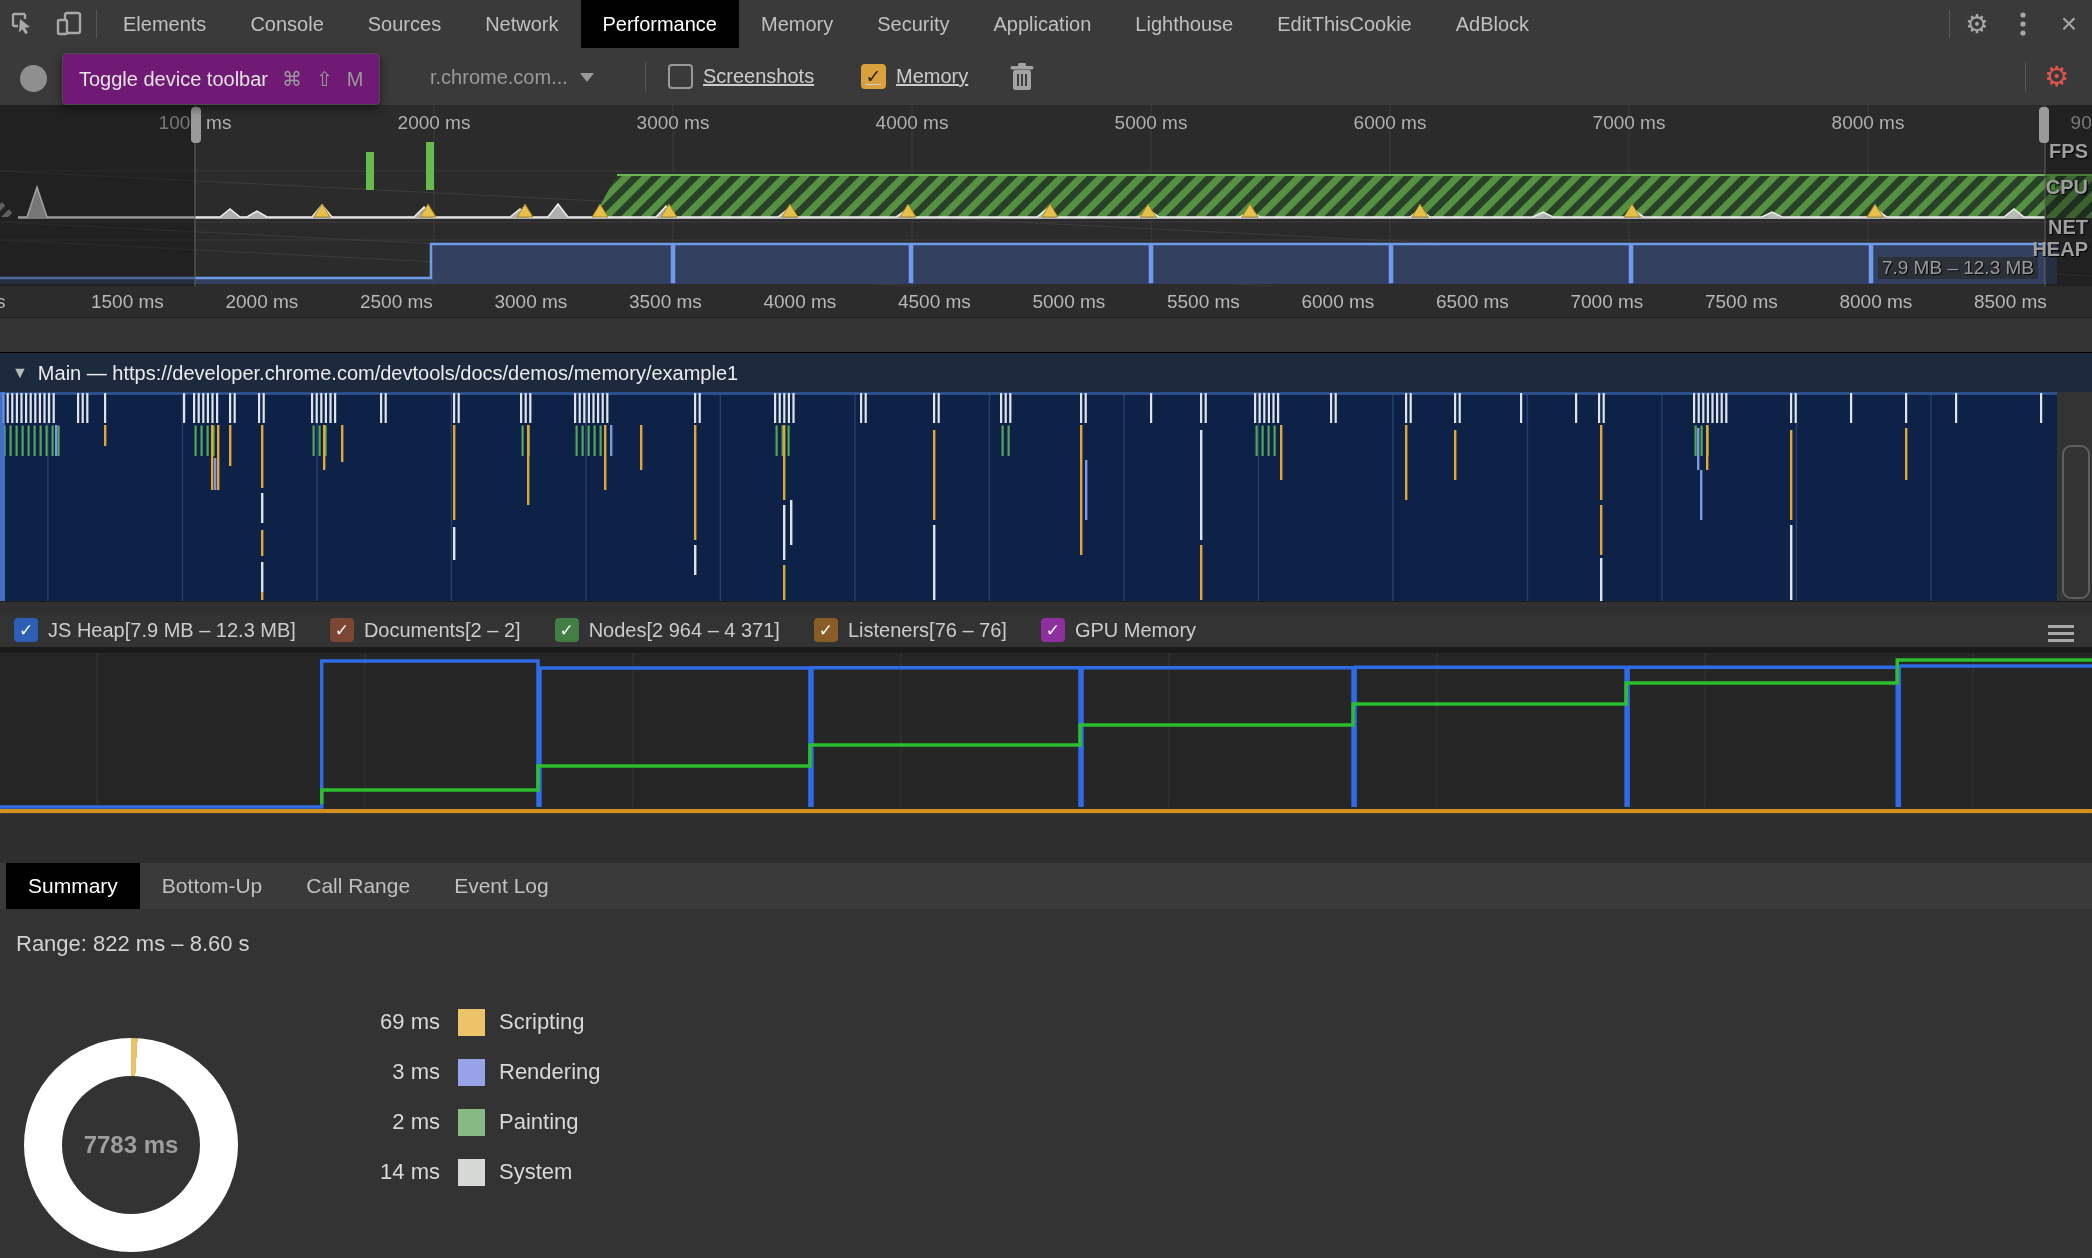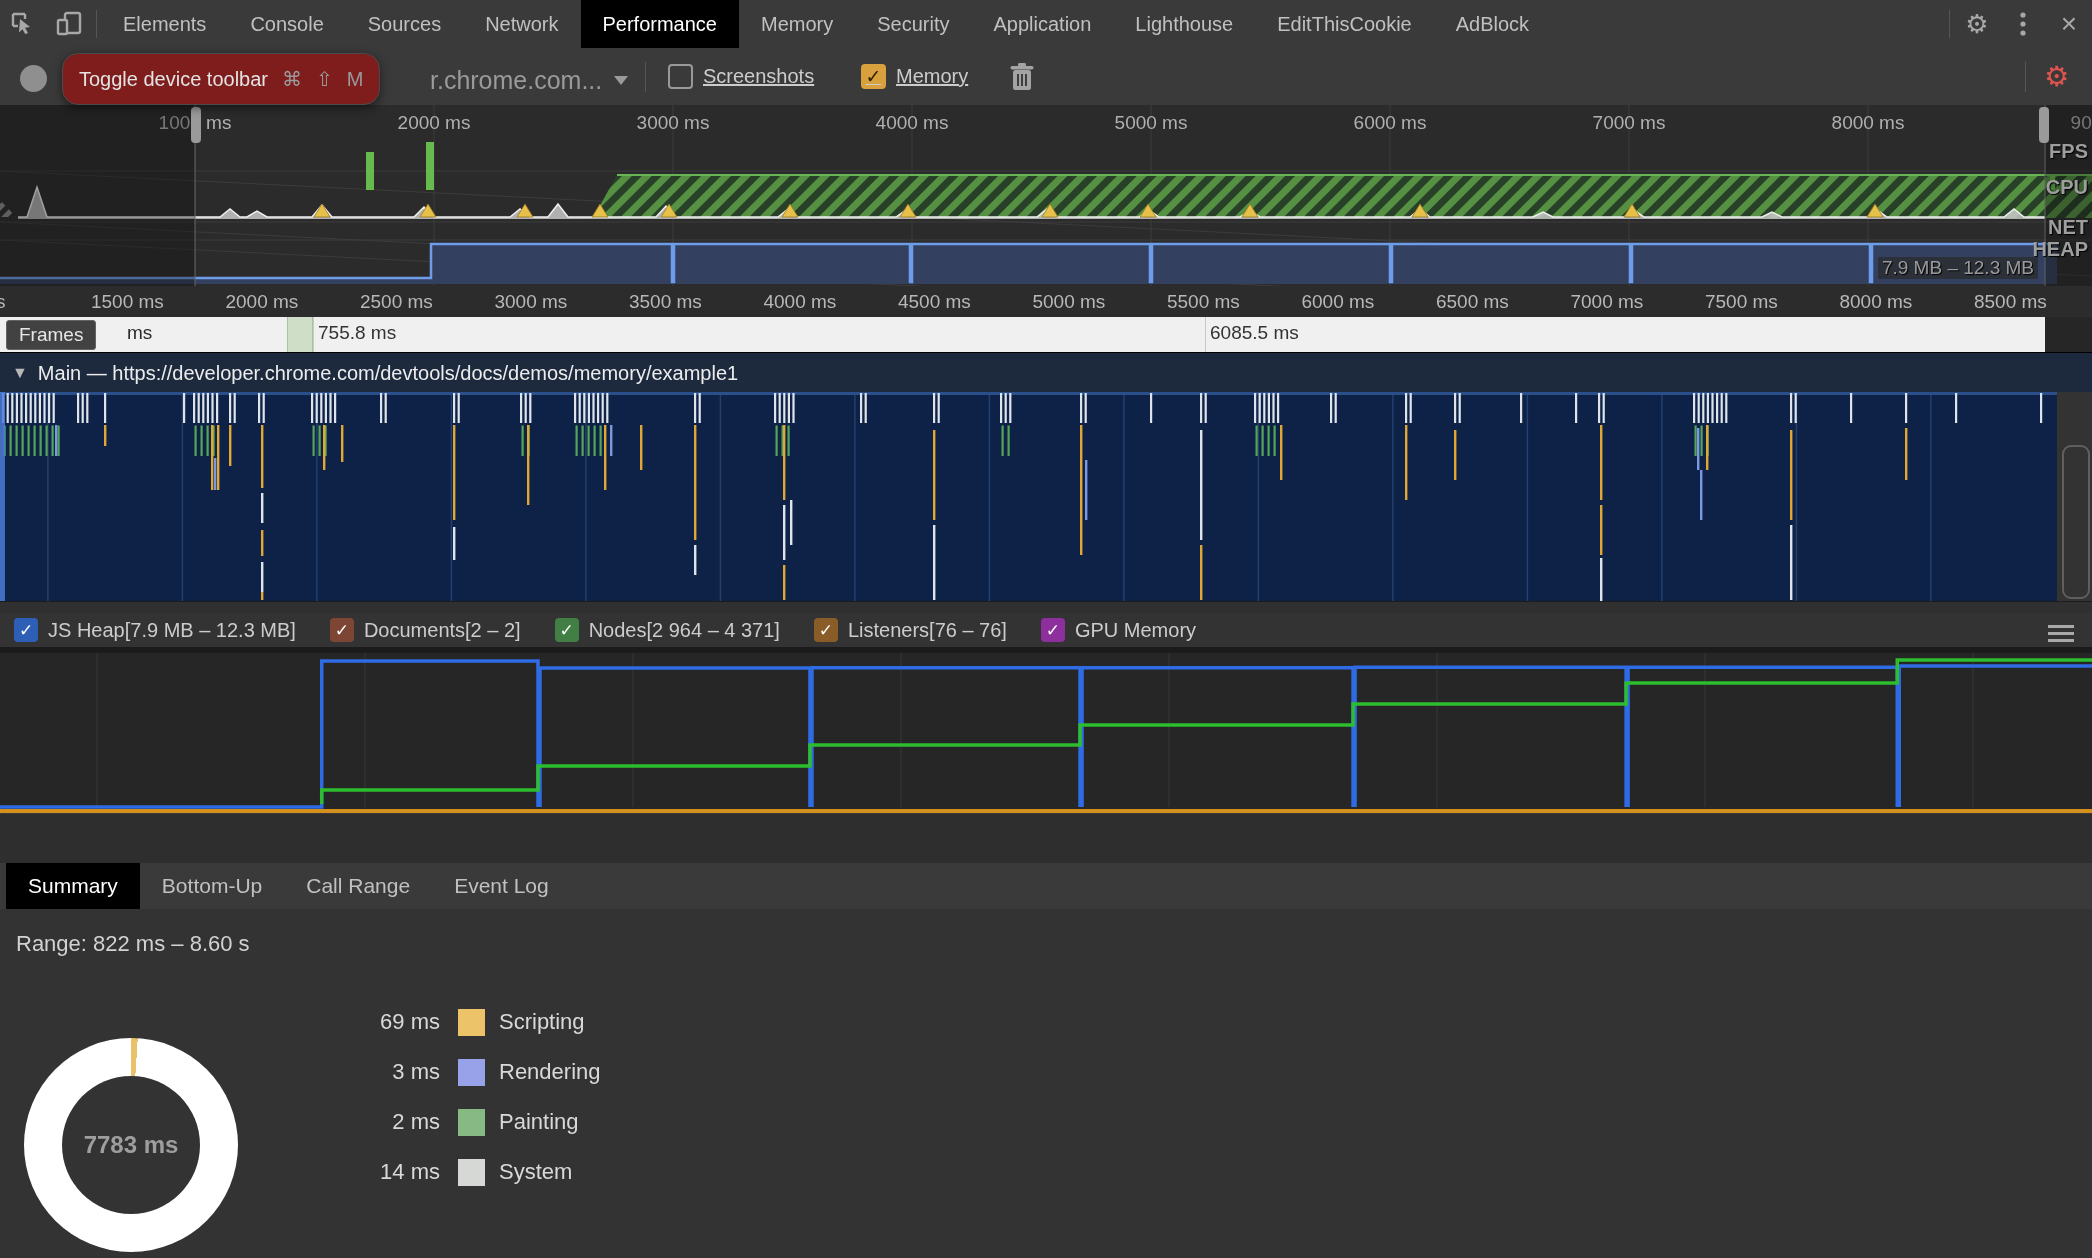--- a/index.html
+++ b/index.html
@@ -9,28 +9,28 @@
   
   #tabbar{left:0;top:0;width:2092px;height:48px;background:#3a3a3a;display:flex;align-items:stretch;border-bottom:1px solid #2a2a2a;}
   .tb-icon{width:46px;display:flex;align-items:center;justify-content:center;color:#a8a8a8;cursor:pointer;}
   .tb-sep{width:1px;background:#555;margin:10px 4px;}
   .tab{display:flex;align-items:center;padding:0 22px;font-size:20px;color:#c0c0c0;cursor:pointer;}
   .tab.active{background:#000;color:#fff;}
   #tabbar-right{margin-left:auto;display:flex;align-items:stretch;}
   
   #toolbar{left:0;top:48px;width:2092px;height:57px;background:#3a3a3a;border-bottom:1px solid #2a2a2a;}
   #record-btn{left:20px;top:65px;width:27px;height:27px;border-radius:50%;background:#8f8f8f;cursor:pointer;}
-  #url-select{left:430px;top:66px;font-size:25px;color:#9a9a9a;cursor:pointer;display:flex;align-items:center;gap:12px;}
+  #url-select{left:430px;top:66px;font-size:20px;color:#9a9a9a;cursor:pointer;display:flex;align-items:center;gap:12px;}
   .caret{width:0;height:0;border-left:7px solid transparent;border-right:7px solid transparent;border-top:9px solid #9a9a9a;}
   .vsep{width:1px;height:30px;background:#565656;}
   .check-row{display:flex;align-items:center;gap:10px;font-size:20px;color:#ccc;cursor:pointer;text-decoration:underline;}
   .cbox{width:25px;height:25px;border-radius:4px;box-sizing:border-box;display:flex;align-items:center;justify-content:center;font-size:19px;}
   .cbox.empty{border:2px solid #999;background:transparent;}
   .cbox.amber{background:#d9a13d;color:#2e2103;font-weight:bold;}
-  #tooltip{left:62px;top:53px;height:50px;background:#7f1d1d;border:1px solid #4a4a4a;border-radius:16px;
+  #tooltip{left:62px;top:53px;height:50px;background:#701a75;border:1px solid #4a4a4a;border-radius:4px;
            box-shadow:0 3px 10px rgba(0,0,0,.5);display:flex;align-items:center;padding:0 16px;gap:14px;z-index:50;}
   #tooltip .tt-label{font-size:20px;color:#e3e3e3;white-space:nowrap;}
   #tooltip .tt-key{font-size:20px;color:#9a9a9a;}
   
   #overview{left:0;top:105px;width:2092px;height:181px;background:#2b2b2b;}
   .ov-label{position:absolute;right:4px;font-size:20px;font-weight:bold;color:#9e9e9e;text-shadow:1px 1px 1px #000;text-align:right;}
   #heap-range{position:absolute;right:54px;top:152px;font-size:19px;color:#9b9b9b;background:rgba(43,43,43,.75);padding:0 4px;text-shadow:1px 1px 1px #000;}
   
   #ruler{left:0;top:286px;width:2092px;height:31px;background:#2c2c2c;border-bottom:1px solid #222;}
   .ruler-lab{position:absolute;top:5px;font-size:19px;color:#b8b8b8;transform:translateX(-50%);white-space:nowrap;}
@@ -238,30 +238,20 @@
       <div class="ruler-lab" style="left: 799.882px;">4000 ms</div>
       <div class="ruler-lab" style="left: 934.382px;">4500 ms</div>
       <div class="ruler-lab" style="left: 1068.88px;">5000 ms</div>
       <div class="ruler-lab" style="left: 1203.38px;">5500 ms</div>
       <div class="ruler-lab" style="left: 1337.88px;">6000 ms</div>
       <div class="ruler-lab" style="left: 1472.38px;">6500 ms</div>
       <div class="ruler-lab" style="left: 1606.88px;">7000 ms</div>
       <div class="ruler-lab" style="left: 1741.38px;">7500 ms</div>
       <div class="ruler-lab" style="left: 1875.88px;">8000 ms</div>
       <div class="ruler-lab" style="left: 2010.38px;">8500 ms</div>
-    </div>
-  <div id="frames" class="abs">
-    <div id="frame-green" style="left: 287px;"></div>
-    <div id="frames-badge">Frames</div>
-    <div id="frames-partial">ms</div>
-    <div id="frames-dimright"></div>
-  <div class="frame-bound" style="left: 313px;"></div>
-      <div class="frame-bound" style="left: 1205px;"></div>
-      <div class="frame-text" style="left: 318px;">755.8 ms</div>
-      <div class="frame-text" style="left: 1210px;">6085.5 ms</div>
     </div>
 
   <div id="main-header" class="abs">
     <span class="tri">▼</span>
     <span class="title">Main — https://developer.chrome.com/devtools/docs/demos/memory/example1</span>
   </div>
   <div id="flame" class="abs">
     <svg id="flame-svg" width="2057" height="209">
         <rect x="0" y="0" width="2057" height="209" fill="#0e2247"></rect>
         <line x1="47.882000000000005" y1="0" x2="47.882000000000005" y2="209" stroke="#23406e" stroke-width="1.5"></line>

